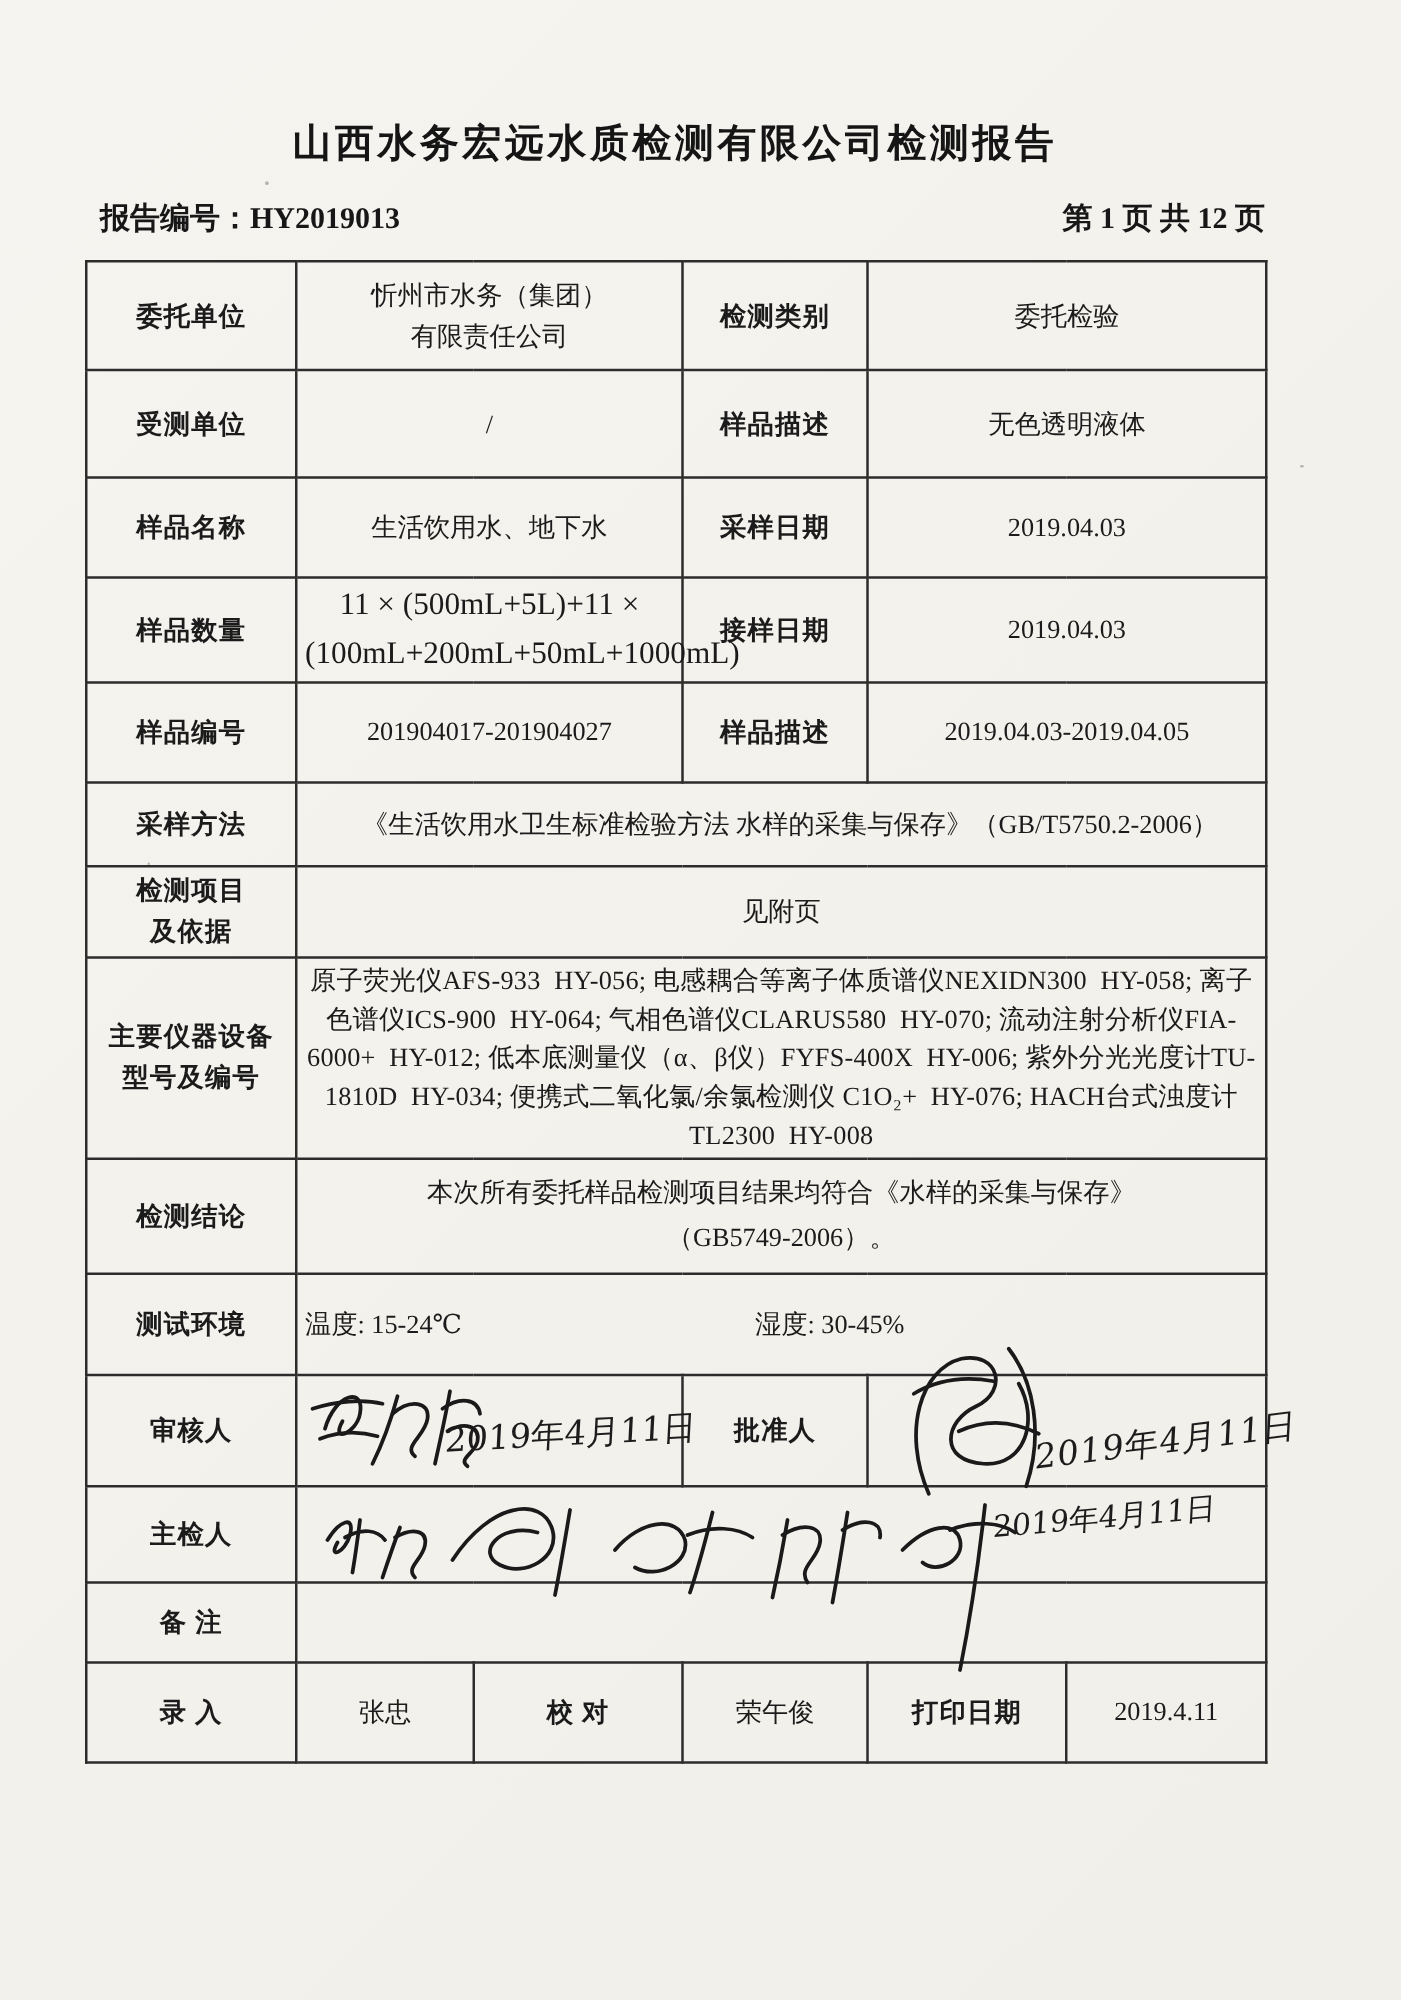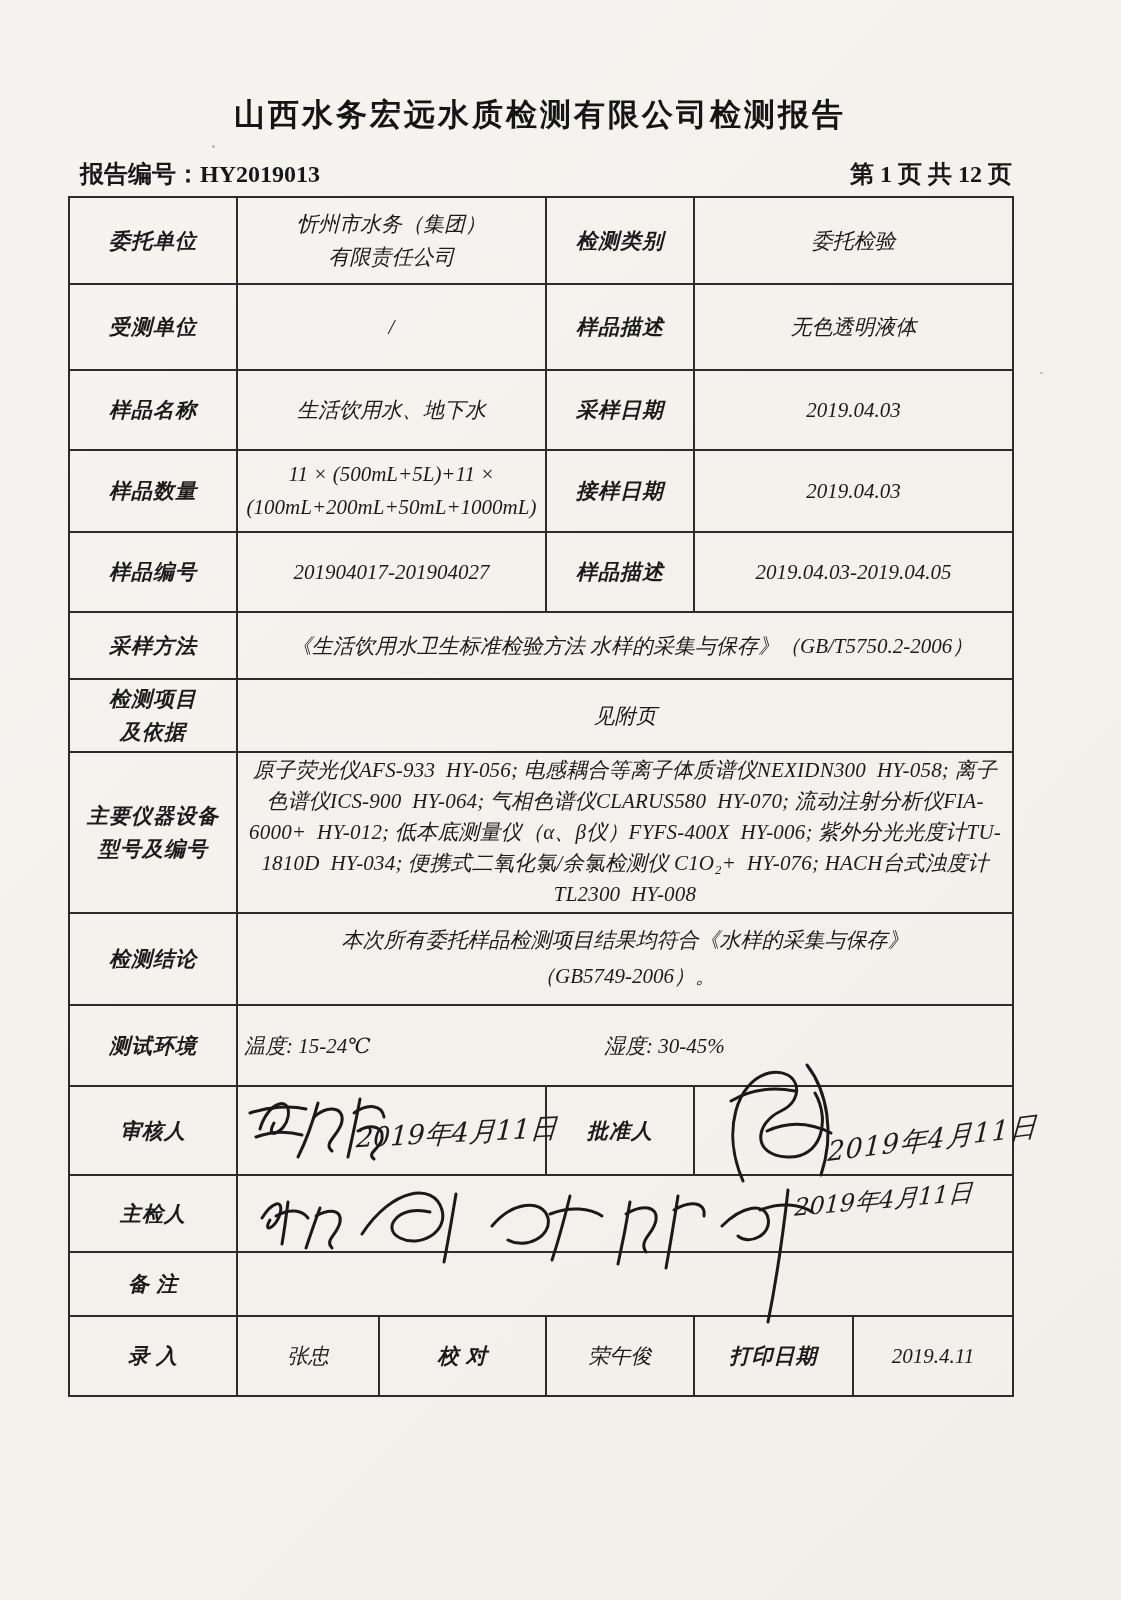--- a/index.html
+++ b/index.html
@@ -17,24 +17,23 @@
     text-align:center;font-family:"Liberation Sans","DejaVu Sans",sans-serif;
     font-size:31px;font-weight:800;letter-spacing:3px;color:#151515;
   }
   .meta-row{
     position:absolute;left:80px;top:158px;width:932px;
     display:flex;justify-content:space-between;align-items:baseline;
     font-size:24px;font-weight:700;color:#171717;
     font-family:"Liberation Serif","DejaVu Serif",serif;
   }
   table.report{
-    position:absolute;left:68px;top:196px;width:944px;
+    position:absolute;left:68px;top:208px;width:944px;
     border-collapse:collapse;table-layout:fixed;
     background:transparent;
-    font-style:italic;
   }
   table.report td{
     border:2px solid #2c2c2c;
     font-size:21px;color:#1b1b1b;
     text-align:center;vertical-align:middle;
     padding:2px 6px;
     overflow:visible;
   }
   td.lbl{font-weight:700;letter-spacing:1px;color:#141414;}
   td.val{font-weight:400;}
@@ -107,21 +106,21 @@
 
     <tr style="height:80px">
       <td class="lbl">样品名称</td>
       <td class="val" colspan="2">生活饮用水、地下水</td>
       <td class="lbl">采样日期</td>
       <td class="val" colspan="2">2019.04.03</td>
     </tr>
 
     <tr style="height:82px">
       <td class="lbl">样品数量</td>
-      <td class="val two-line" colspan="2" style="font-size:21px">
+      <td class="val two-line" colspan="2" style="font-size:25px">
         <div>11 × (500mL+5L)+11 ×</div>
         <div>(100mL+200mL+50mL+1000mL)</div>
       </td>
       <td class="lbl">接样日期</td>
       <td class="val" colspan="2">2019.04.03</td>
     </tr>
 
     <tr style="height:80px">
       <td class="lbl">样品编号</td>
       <td class="val" colspan="2">201904017-201904027</td>

